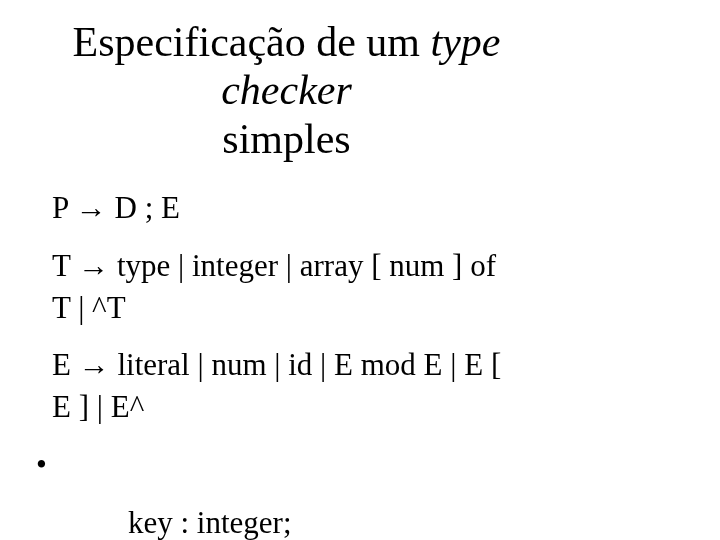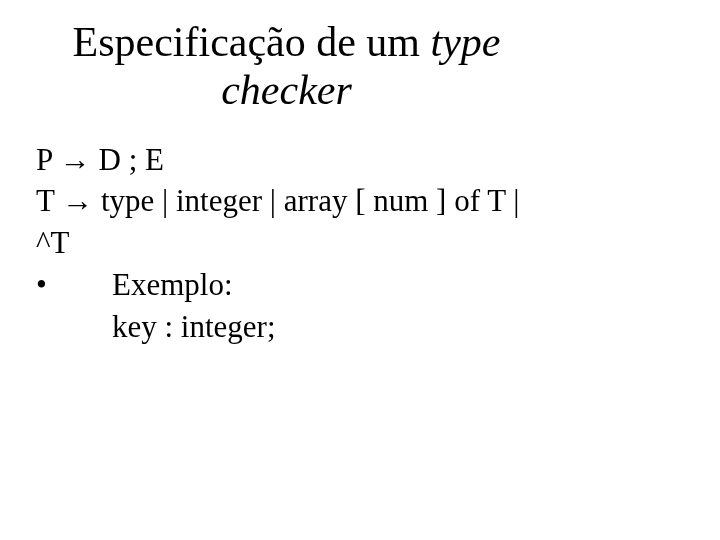--- a/index.html
+++ b/index.html
@@ -25,21 +25,21 @@
     font-weight: normal;
   }
   .title .italic {
     font-style: italic;
   }
   .body {
     font-size: 31px;
     line-height: 1.35;
   }
   .body p {
-    margin: 0;
+    margin: 16px;
   }
   .indent {
     padding-left: 76px;
   }
   .bullet-row {
     display: flex;
     align-items: baseline;
   }
   .bullet-dot {
     width: 36px;
@@ -50,27 +50,28 @@
     flex: 0 0 40px;
   }
 </style>
 </head>
 <body>
 
 <div class="slide">
 
   <h1 class="title">
     <span>Especificação de um </span><span class="italic">type checker</span><br>
+    <span>simples</span>
   </h1>
 
   <div class="body">
     <p>P → D ; E</p>
     <p>T → type | integer | array [ num ] of T | ^T</p>
+    <p>E → literal | num | id | E mod E | E [ E ] | E^</p>
 
     <div class="bullet-row">
       <span class="bullet-dot">•</span>
       <span class="bullet-gap"></span>
-      <span>Exemplo:</span>
     </div>
     <p class="indent">key : integer;</p>
   </div>
 
 </div>
 
 </body></html>

